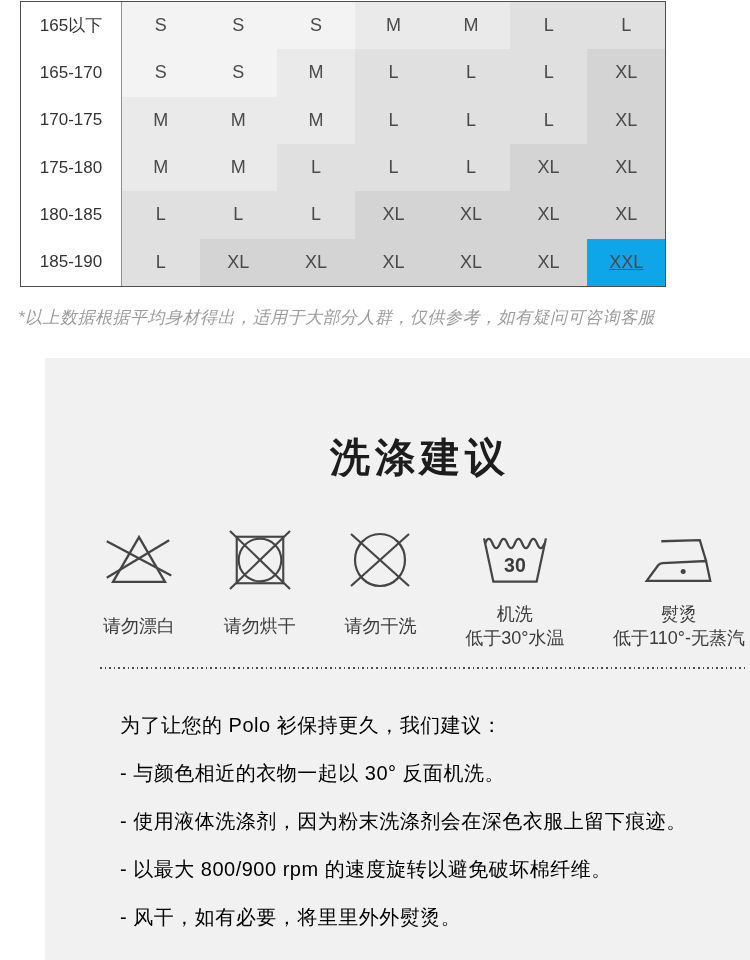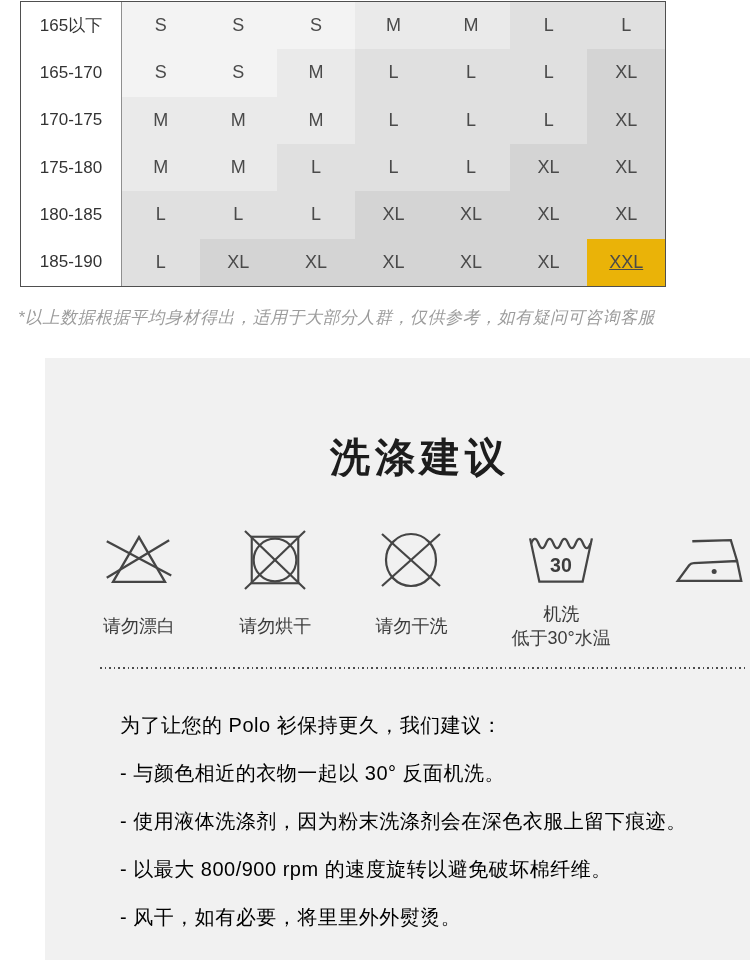--- a/index.html
+++ b/index.html
@@ -110,21 +110,21 @@
       <div class="size-cell" style="background: rgb(212, 212, 212);">XL</div>
       <div class="size-cell" style="background: rgb(212, 212, 212);">XL</div>
       <div class="size-cell" style="background: rgb(212, 212, 212);">XL</div>
       <div class="row-label-cell">185-190</div>
       <div class="size-cell" style="background: rgb(224, 224, 224);">L</div>
       <div class="size-cell" style="background: rgb(212, 212, 212);">XL</div>
       <div class="size-cell" style="background: rgb(212, 212, 212);">XL</div>
       <div class="size-cell" style="background: rgb(212, 212, 212);">XL</div>
       <div class="size-cell" style="background: rgb(212, 212, 212);">XL</div>
       <div class="size-cell" style="background: rgb(212, 212, 212);">XL</div>
-      <div class="size-cell" style="background: #eab308; text-decoration: underline;">XXL</div>
+      <div class="size-cell" style="background: #0ea5e9; text-decoration: underline;">XXL</div>
     </div>
 
   <div class="footnote">*以上数据根据平均身材得出，适用于大部分人群，仅供参考，如有疑问可咨询客服</div>
 
   <div class="care">
 
     <div class="care-title">洗涤建议</div>
 
     <div class="icons-row">
 
@@ -183,20 +183,24 @@
       </div>
 
       <div class="icon-item">
         <div class="icon-zone">
           <svg width="70" height="50" viewBox="0 0 64 48">
             <path class="icon-stroke" d="M15,6 L52,5 L58,25"></path>
             <path class="icon-stroke" d="M16,27 L58,25 L62,44 L1,44 L12,29 Q13.5,27 16,27 Z"></path>
             <circle cx="36" cy="35" r="2.4" fill="#454545"></circle>
           </svg>
         </div>
+        <div class="icon-label-zone">
+          <span>熨烫</span>
+          <span>低于110°-无蒸汽</span>
+        </div>
       </div>
 
     </div>
 
     <div class="dotted-divider"></div>
 
     <div class="tips">
       <p class="tip-line">为了让您的 Polo 衫保持更久，我们建议：</p>
 
     <p class="tip-line">- 与颜色相近的衣物一起以 30° 反面机洗。</p>

